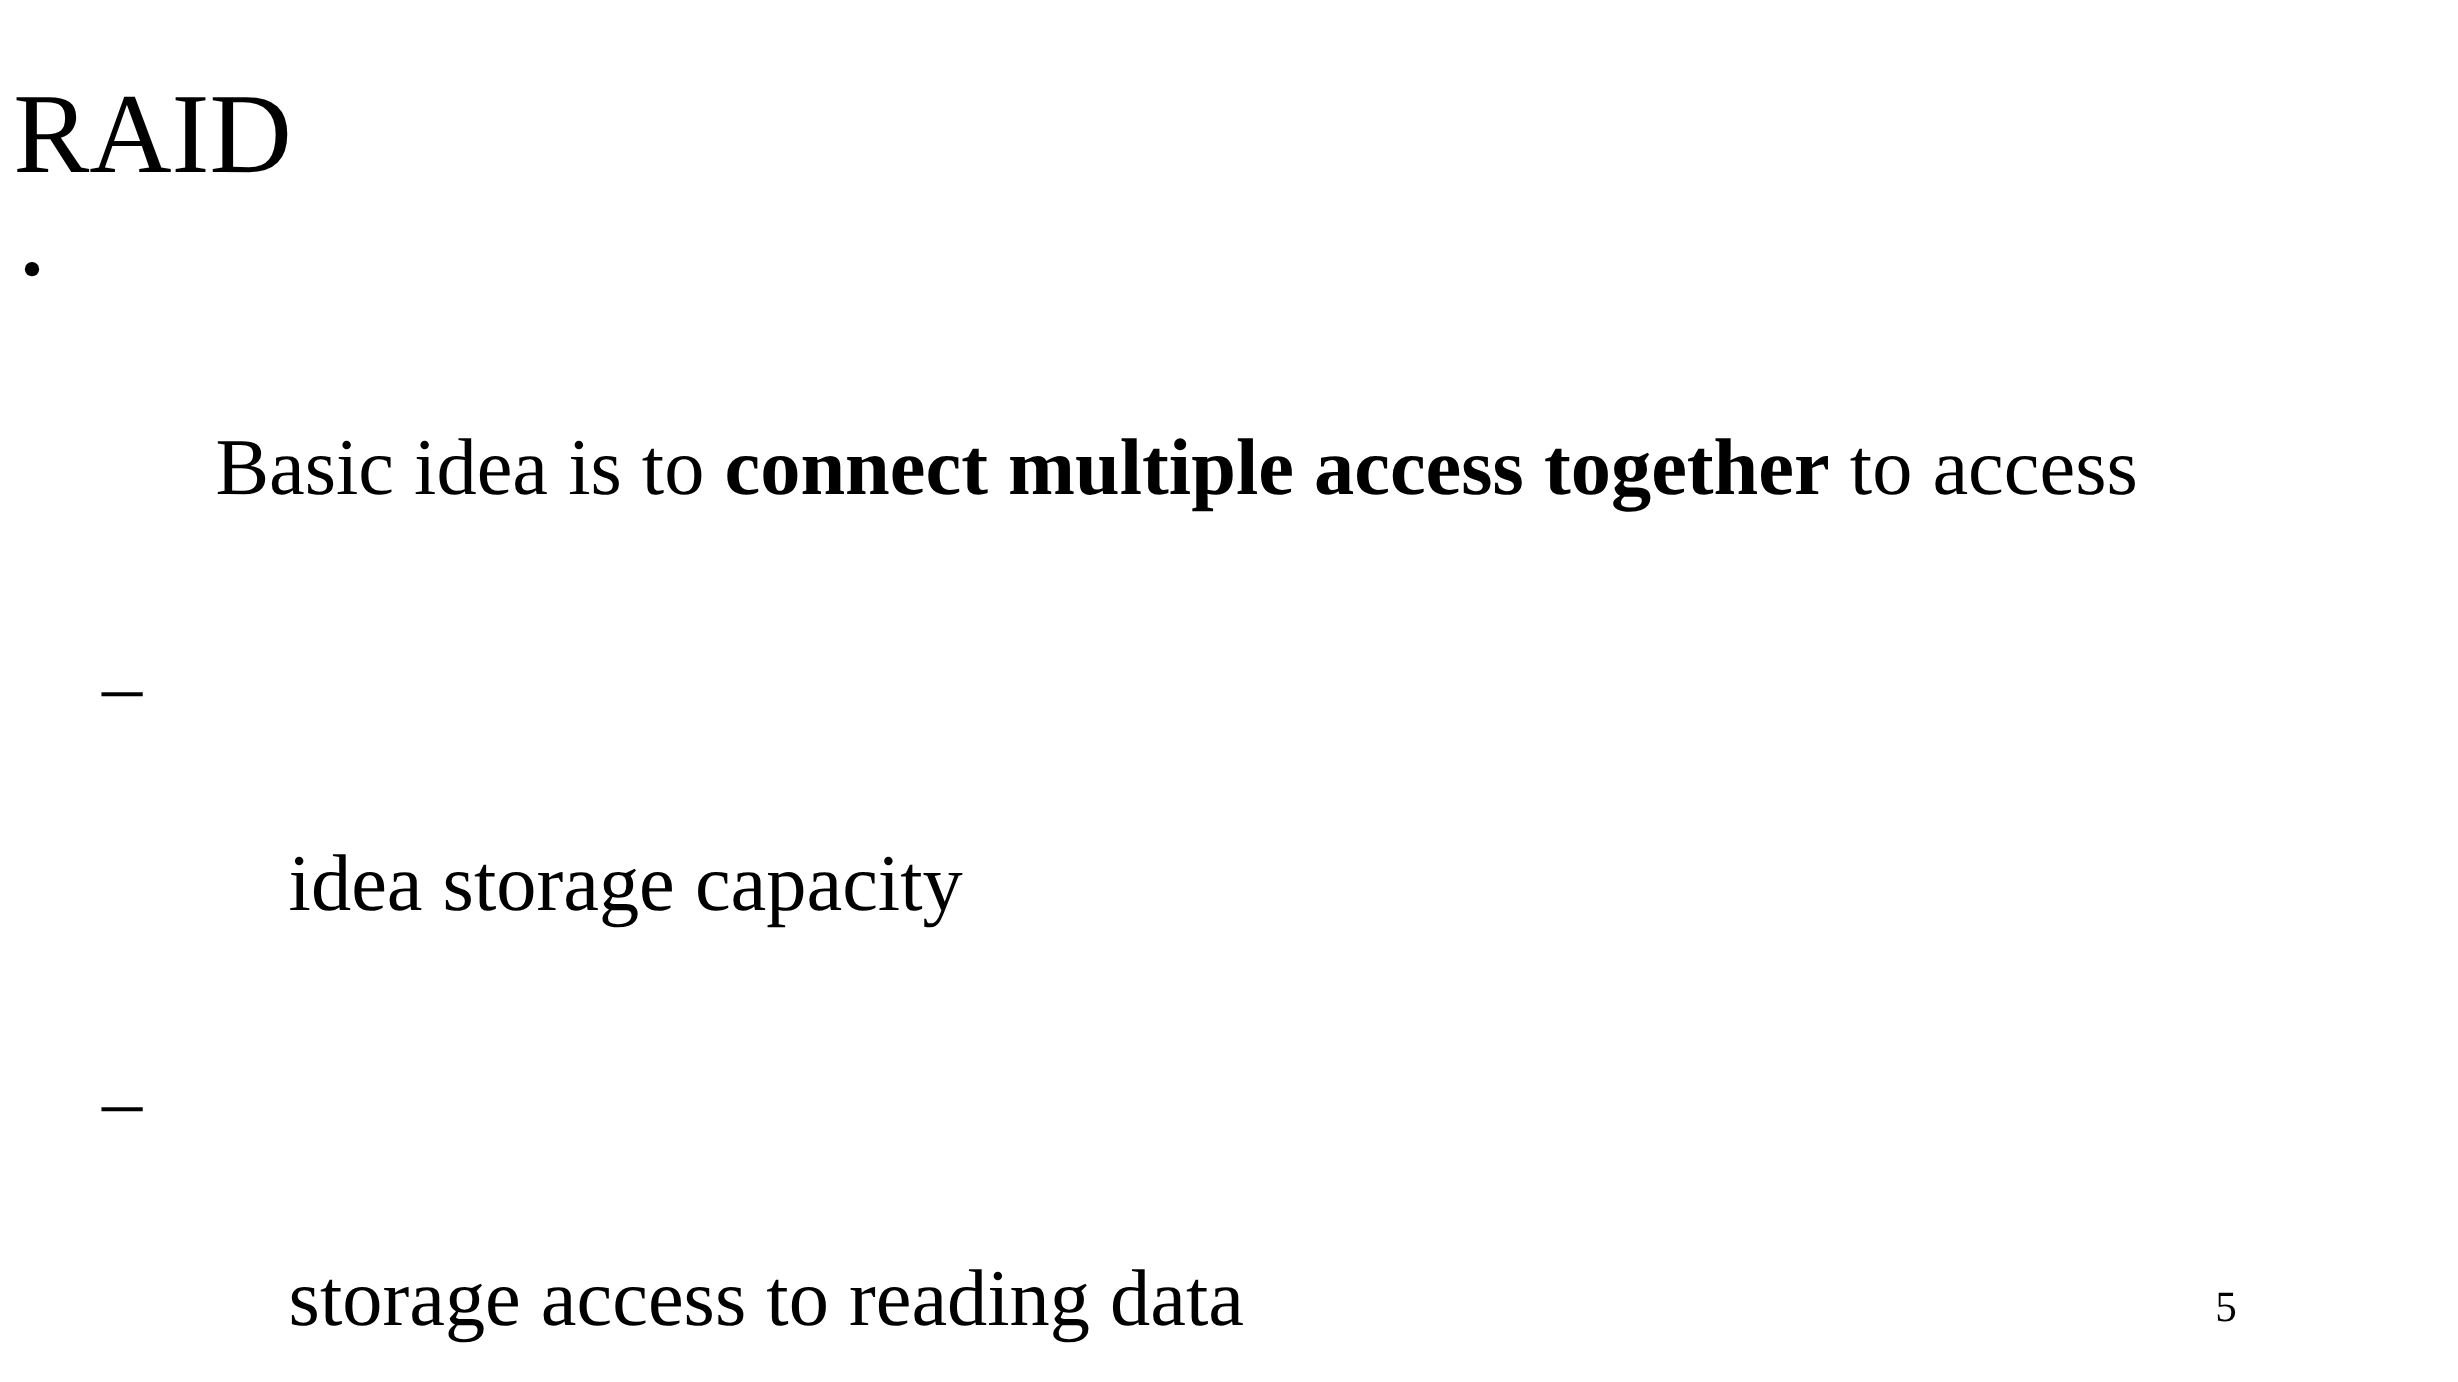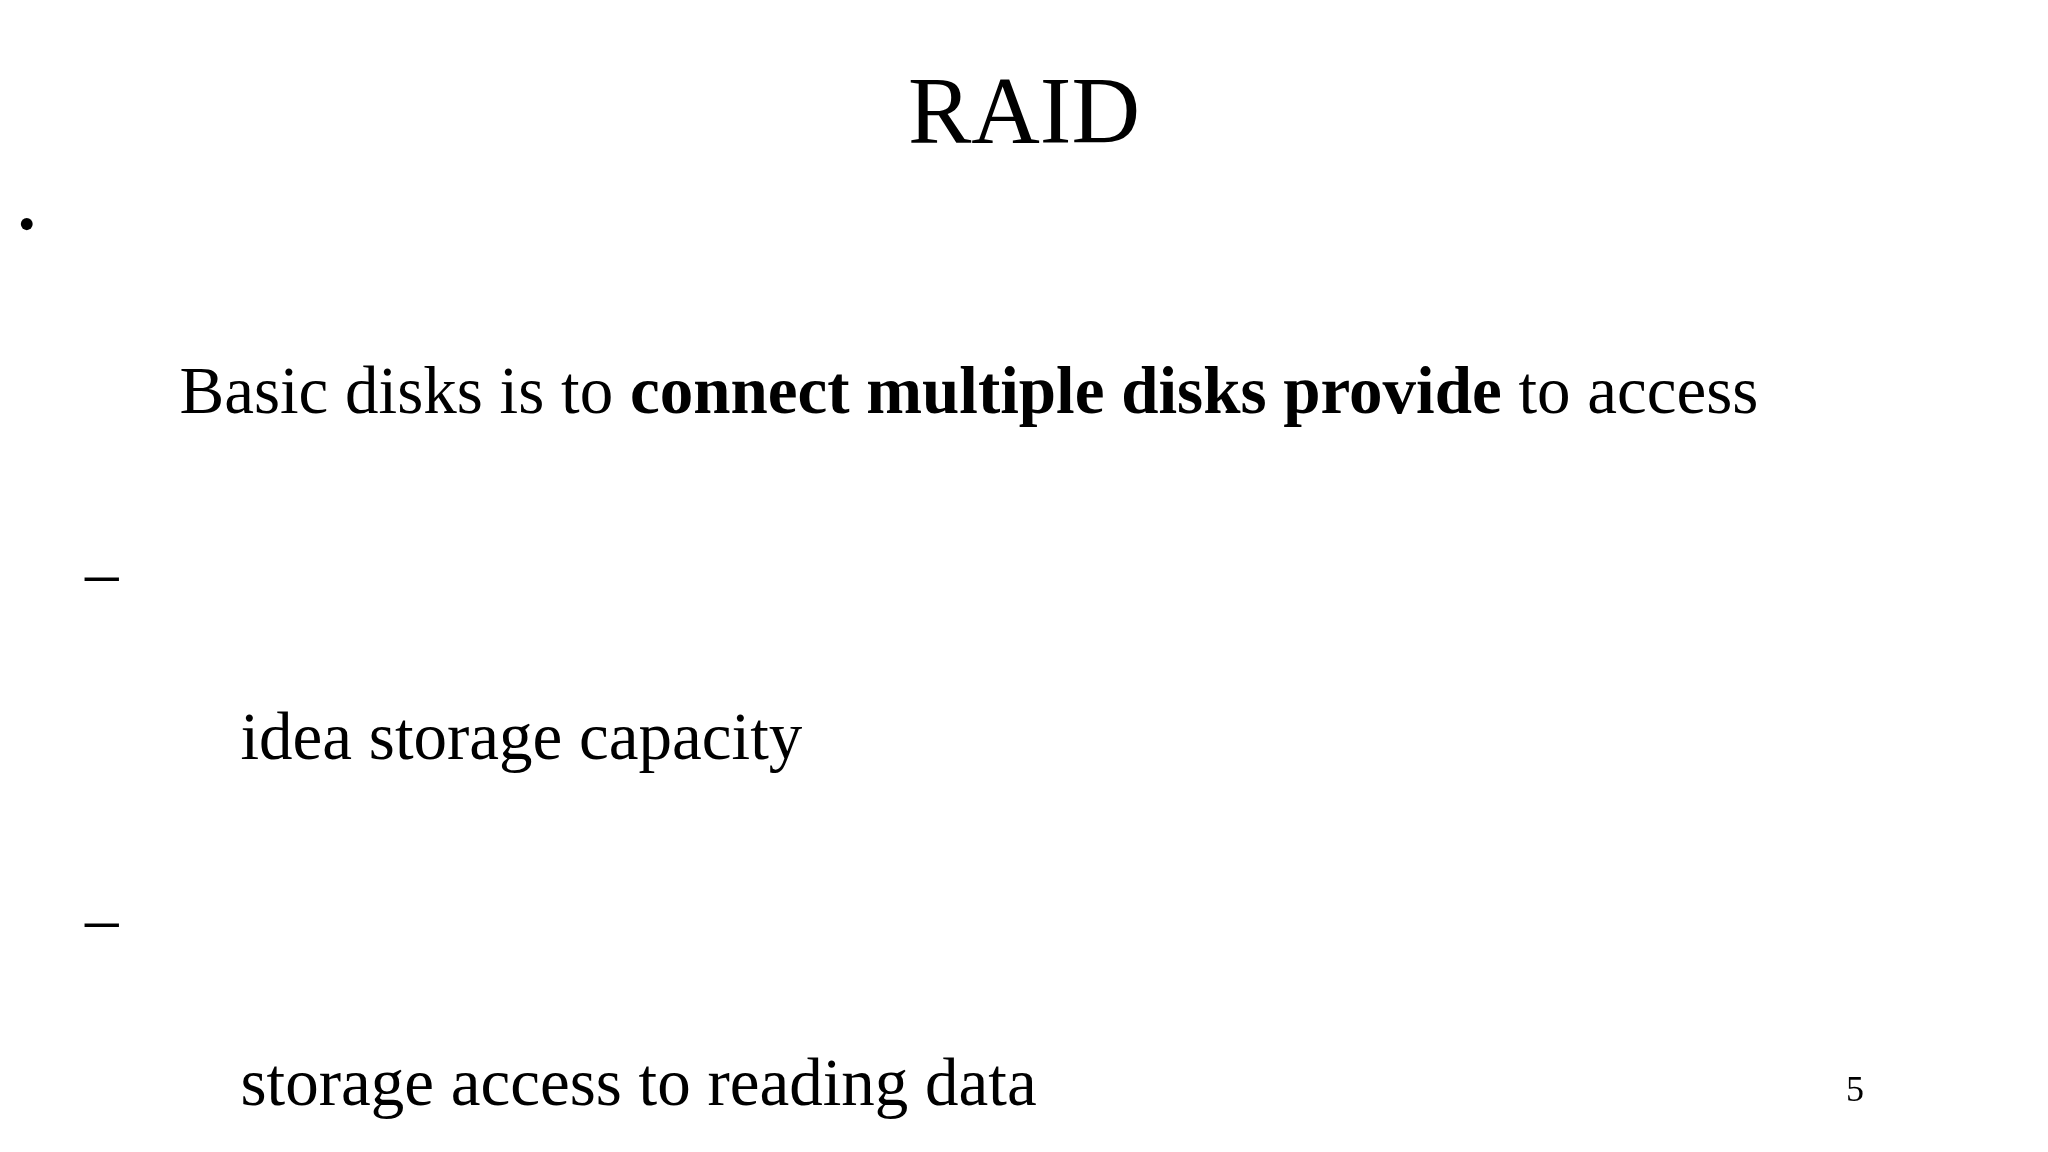--- a/index.html
+++ b/index.html
@@ -6,25 +6,24 @@
   .slide {
     position: relative;
     width: 2048px;
     height: 1152px;
     background: #ffffff;
     color: #000000;
     font-family: "Liberation Serif", "DejaVu Serif", serif;
     overflow: hidden;
   }
   .title {
-    margin: 54px 0 0 0;
+    margin: 54px 0 0 11px;
     font-size: 95px;
     line-height: 114px;
     font-weight: normal;
-    text-align: center;
     letter-spacing: 0;
   }
   .content {
     position: relative;
     z-index: 1;
     margin-top: 17px;
   }
   .para {
     position: relative;
     font-size: 67px;
@@ -66,21 +65,21 @@
 <div class="slide">
 
   <h1 class="title">RAID</h1>
 
   <span class="page-num">5</span>
 
   <div class="content">
 
     <div class="para lvl1">
       <span class="marker">•</span>
-      <span><span>Basic disks is to </span><span class="b">connect multiple disks provide</span><span> to access</span></span>
+      <span><span>Basic idea is to </span><span class="b">connect multiple access together</span><span> to access</span></span>
     </div>
 
     <div class="para lvl2">
       <span class="marker">–</span>
       <span><span>idea storage capacity</span></span>
     </div>
 
     <div class="para lvl2">
       <span class="marker">–</span>
       <span><span>storage access to reading data</span></span>

